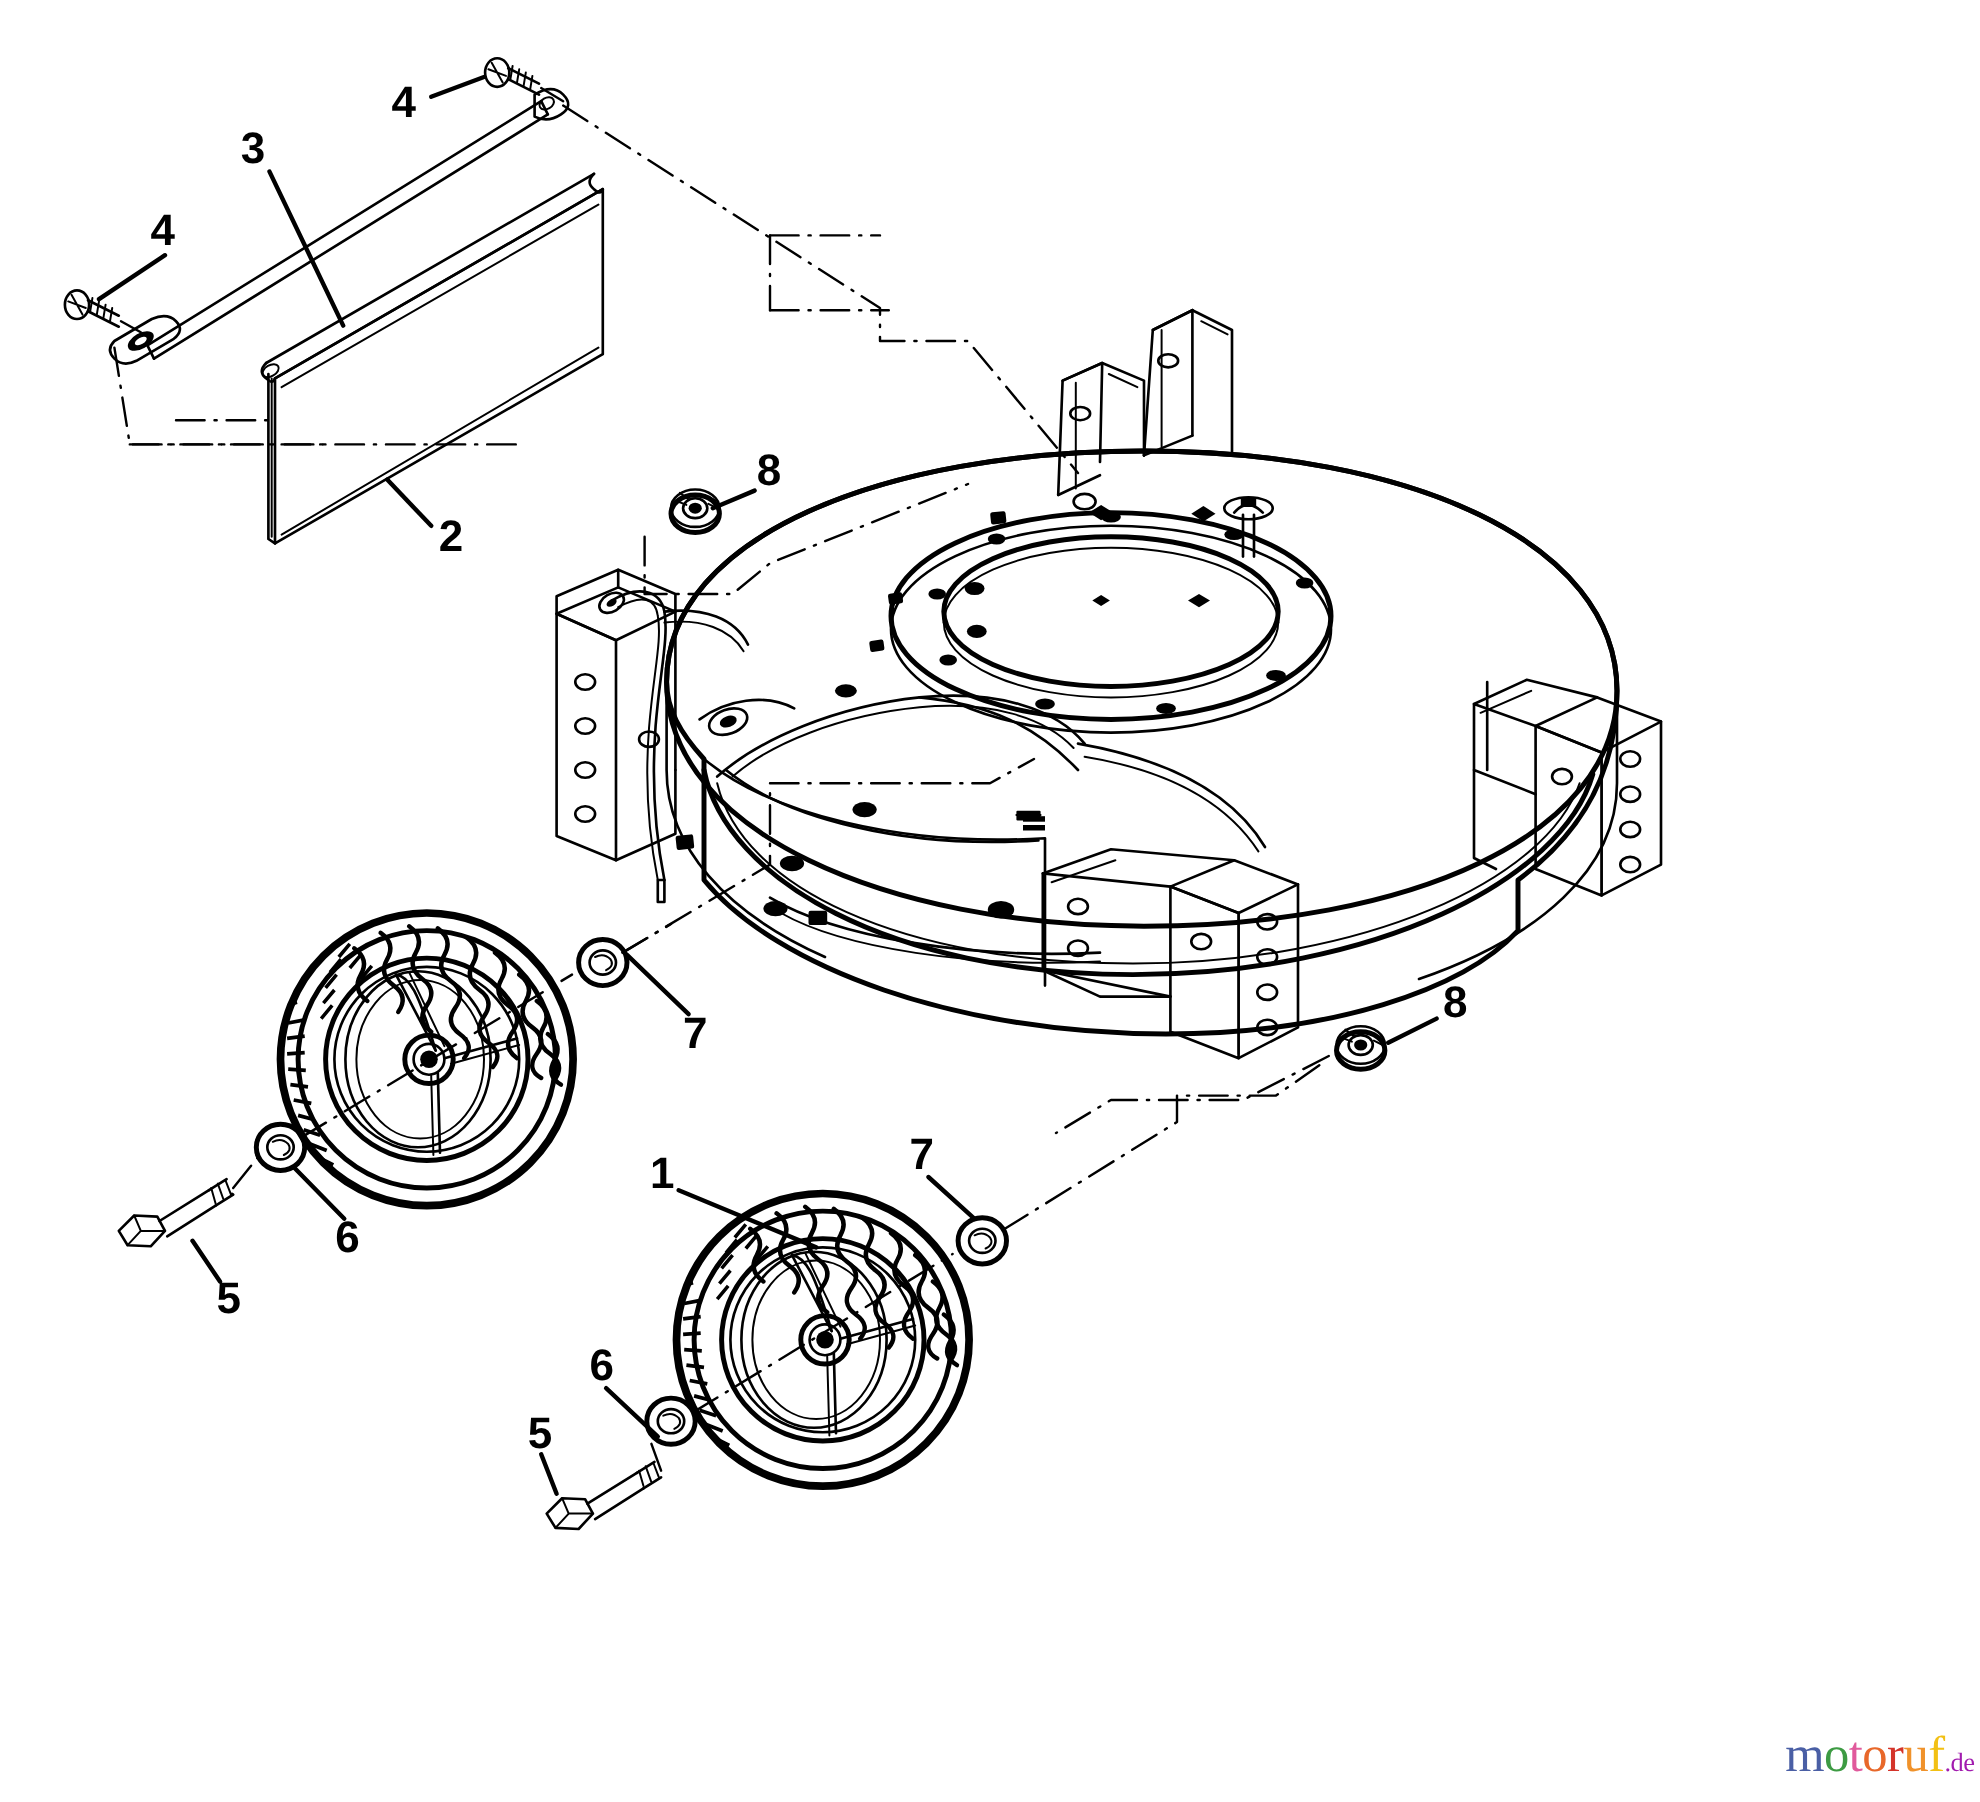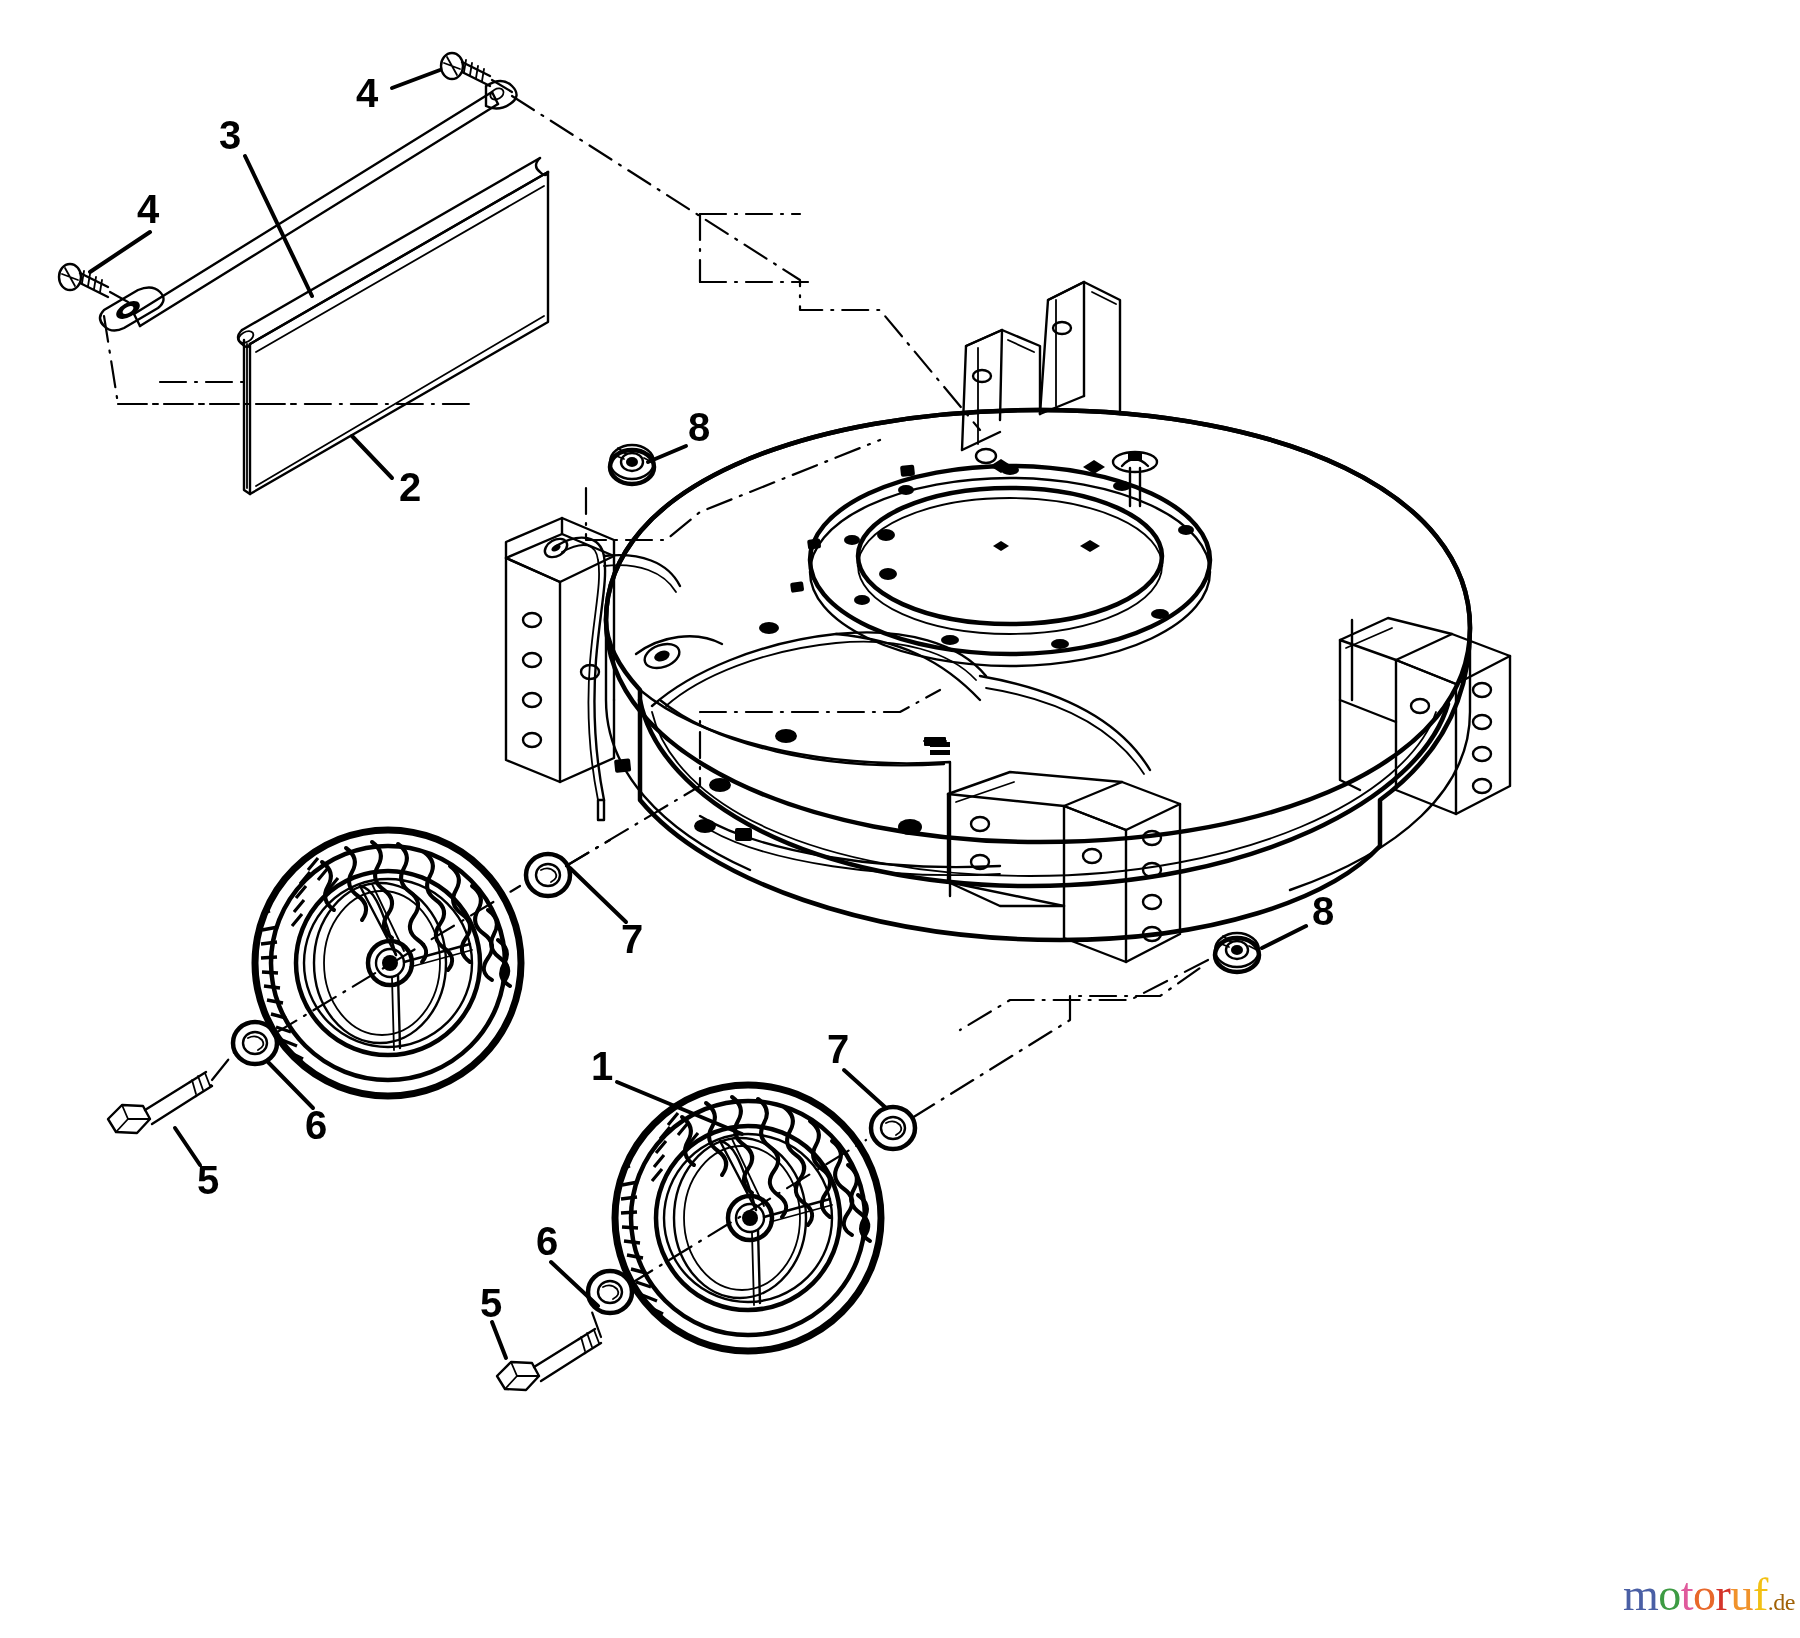--- a/index.html
+++ b/index.html
@@ -27,21 +27,21 @@
     white-space:nowrap;
     user-select:none;
   }
   .wm-m{color:#4a5fa5;}
   .wm-o1{color:#3d9b43;}
   .wm-t{color:#e05a9c;}
   .wm-o2{color:#e8682a;}
   .wm-r{color:#d4342a;}
   .wm-u{color:#f0922b;}
   .wm-f{color:#f2c014;}
-  .wm-de{color:#a16207;font-size:24px;}
+  .wm-de{color:#a21caf;font-size:24px;}
 </style>
 </head>
 <body>
 
 <div id="diagram-root">
 
   <svg id="parts-svg" viewBox="0 0 1800 1638" xmlns="http://www.w3.org/2000/svg">
     <defs>
       <style>
         .ln{fill:none;stroke:#000;stroke-width:2.4;stroke-linecap:round;stroke-linejoin:round;}

